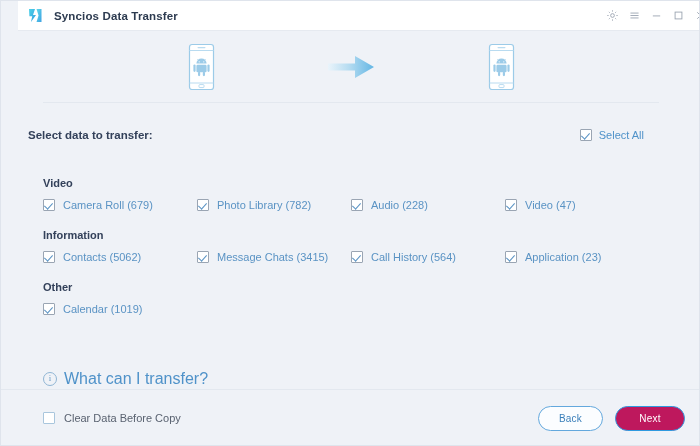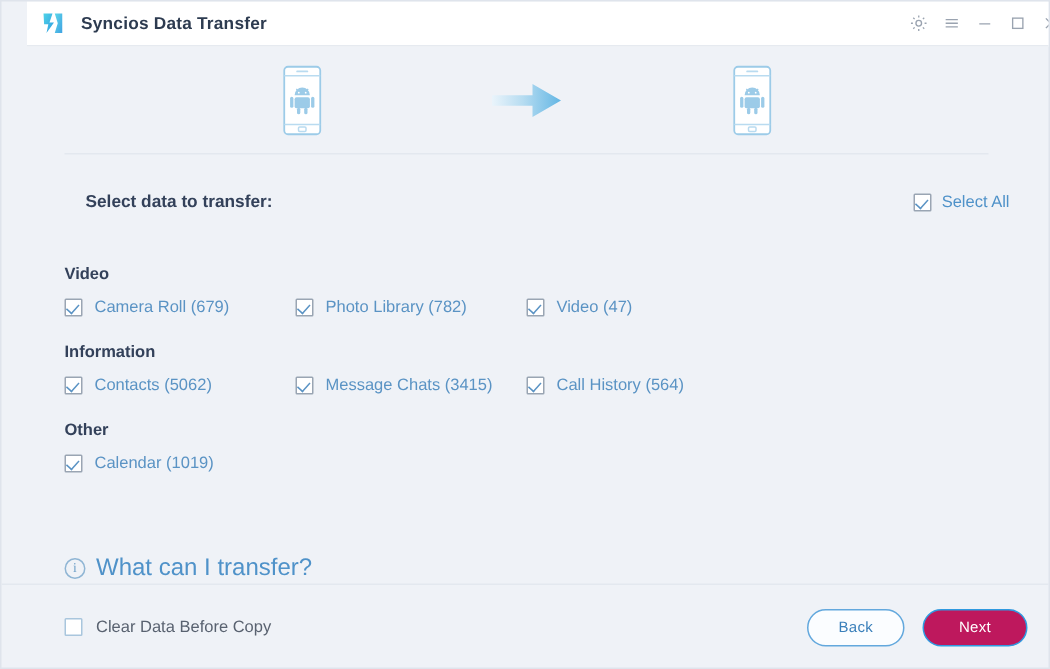--- a/index.html
+++ b/index.html
@@ -93,21 +93,21 @@
     left: 42px;
     top: 101px;
     width: 616px;
     height: 1px;
     background: #e3e8ef;
   }
 
   
   .select-head {
     position: absolute;
-    left: 56px;
+    left: 27px;
     top: 126px;
     width: 616px;
     height: 16px;
     display: flex;
     align-items: center;
   }
   .sec-title {
     font-size: 11.5px;
     font-weight: bold;
     color: #33415a;
@@ -378,39 +378,47 @@
       <div class="cell">
         <span class="cb checked"></span>
         <span class="lbl">Camera Roll (679)</span>
       </div>
       <div class="cell">
         <span class="cb checked"></span>
         <span class="lbl">Photo Library (782)</span>
       </div>
       <div class="cell">
         <span class="cb checked"></span>
+        <span class="lbl">Audio (228)</span>
+      </div>
+      <div class="cell">
+        <span class="cb checked"></span>
         <span class="lbl">Video (47)</span>
       </div>
     </div>
   </div>
 
   <div class="group" style="top:228px;">
     <div class="group-label">Information</div>
     <div class="row">
       <div class="cell">
         <span class="cb checked"></span>
         <span class="lbl">Contacts (5062)</span>
       </div>
       <div class="cell">
         <span class="cb checked"></span>
         <span class="lbl">Message Chats (3415)</span>
       </div>
       <div class="cell">
         <span class="cb checked"></span>
         <span class="lbl">Call History (564)</span>
+      </div>
+      <div class="cell">
+        <span class="cb checked"></span>
+        <span class="lbl">Application (23)</span>
       </div>
     </div>
   </div>
 
   <div class="group" style="top:280px;">
     <div class="group-label">Other</div>
     <div class="row">
       <div class="cell">
         <span class="cb checked"></span>
         <span class="lbl">Calendar (1019)</span>

